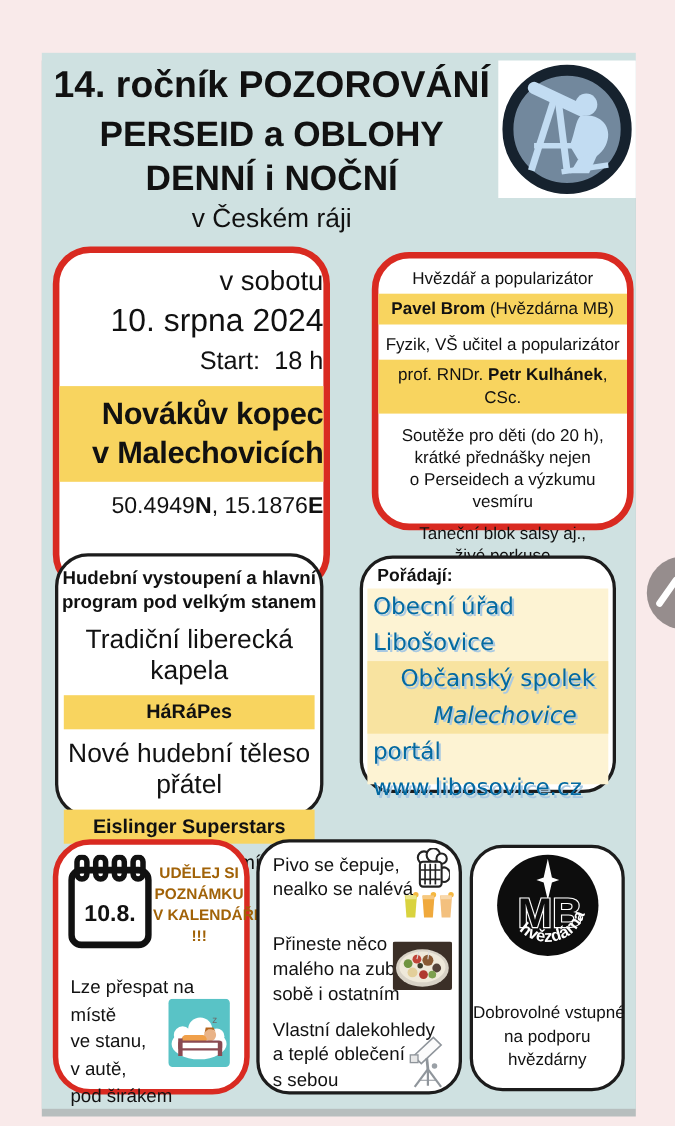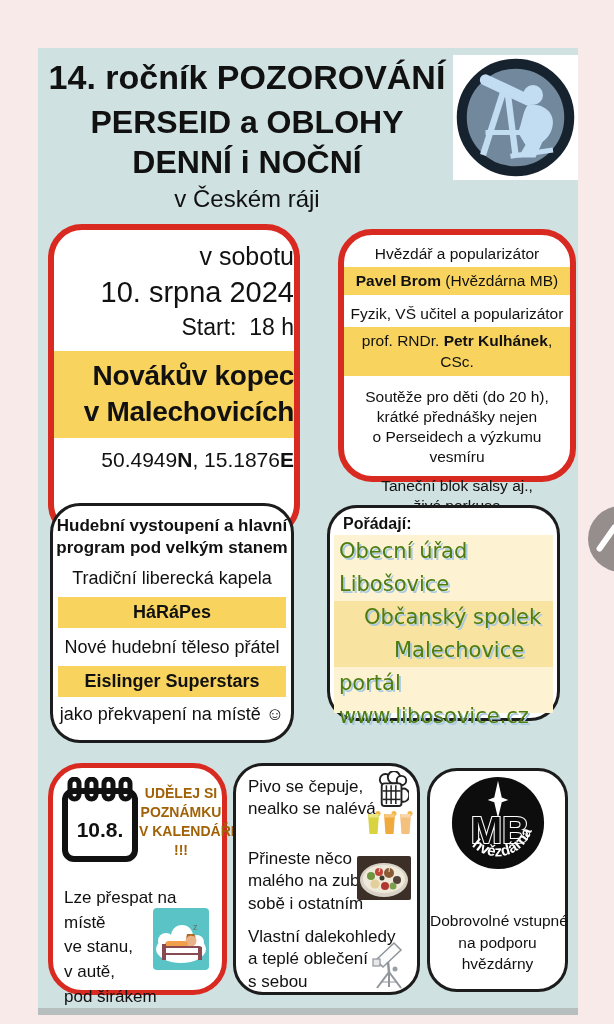--- a/index.html
+++ b/index.html
@@ -29,33 +29,33 @@
   #box-when .coords b{font-weight:bold;}
   
   #box-guests{left:300px;top:181px;width:238px;height:253px;text-align:center;font-size:15.5px;line-height:1.3;}
   #box-guests .g-intro{margin-top:9px;}
   #box-guests .g-band{margin-top:3px;padding:4px 1px;}
   #box-guests .g-prog{margin-top:11px;}
   #box-guests .g-salsa{margin-top:9px;}
   
   #box-music{left:12px;top:455px;width:244px;height:240px;text-align:center;}
   #box-music .m-head{font-weight:bold;font-size:17px;margin-top:9px;line-height:1.3;}
-  #box-music .m-line{font-size:18px;margin-top:9px;}
+  #box-music .m-line{font-size:24px;margin-top:9px;}
   #box-music .m-band{margin:8px 5px 0;padding:5px 0;font-weight:bold;font-size:18px;}
   #box-music .m-outro{font-size:18px;margin-top:7px;}
   
   #box-organizers{left:289px;top:457px;width:233px;height:216px;}
   .org-label{font-weight:bold;font-size:16px;margin:7px 0 0 13px;}
   .org-block{position:absolute;left:4px;right:4px;top:27px;bottom:5px;background:#fdf3d3;
-             font-family:"DejaVu Sans",sans-serif;font-size:21px;color:#4d7c0f;
+             font-family:"DejaVu Sans",sans-serif;font-size:21px;color:#0369a1;
              text-shadow:2px 2px 0 #a9c9e2;line-height:33px;}
   .org-line{padding-left:5px;white-space:nowrap;}
   .org-band{background:#f8e3a0;}
   .org-band .ind1{padding-left:30px;}
-  .org-band .ind2{padding-left:60px;}
+  .org-band .ind2{padding-left:60px;font-style:italic;}
   
   #box-reminder{left:10px;top:715px;width:179px;height:232px;border-width:5px;}
   .calendar{position:absolute;left:9px;top:9px;width:76px;height:86px;}
   .note{position:absolute;left:86px;top:16px;width:84px;text-align:center;color:#a16207;
         font-weight:bold;font-size:14px;line-height:1.35;}
   .note div{white-space:nowrap;}
   .sleep-lines{position:absolute;left:11px;top:118px;font-size:17px;line-height:1.45;}
   .sleep-icon{position:absolute;left:100px;top:140px;width:56px;height:62px;}
   
   #box-bring{left:195px;top:715px;width:187px;height:232px;font-size:17px;line-height:1.32;}

